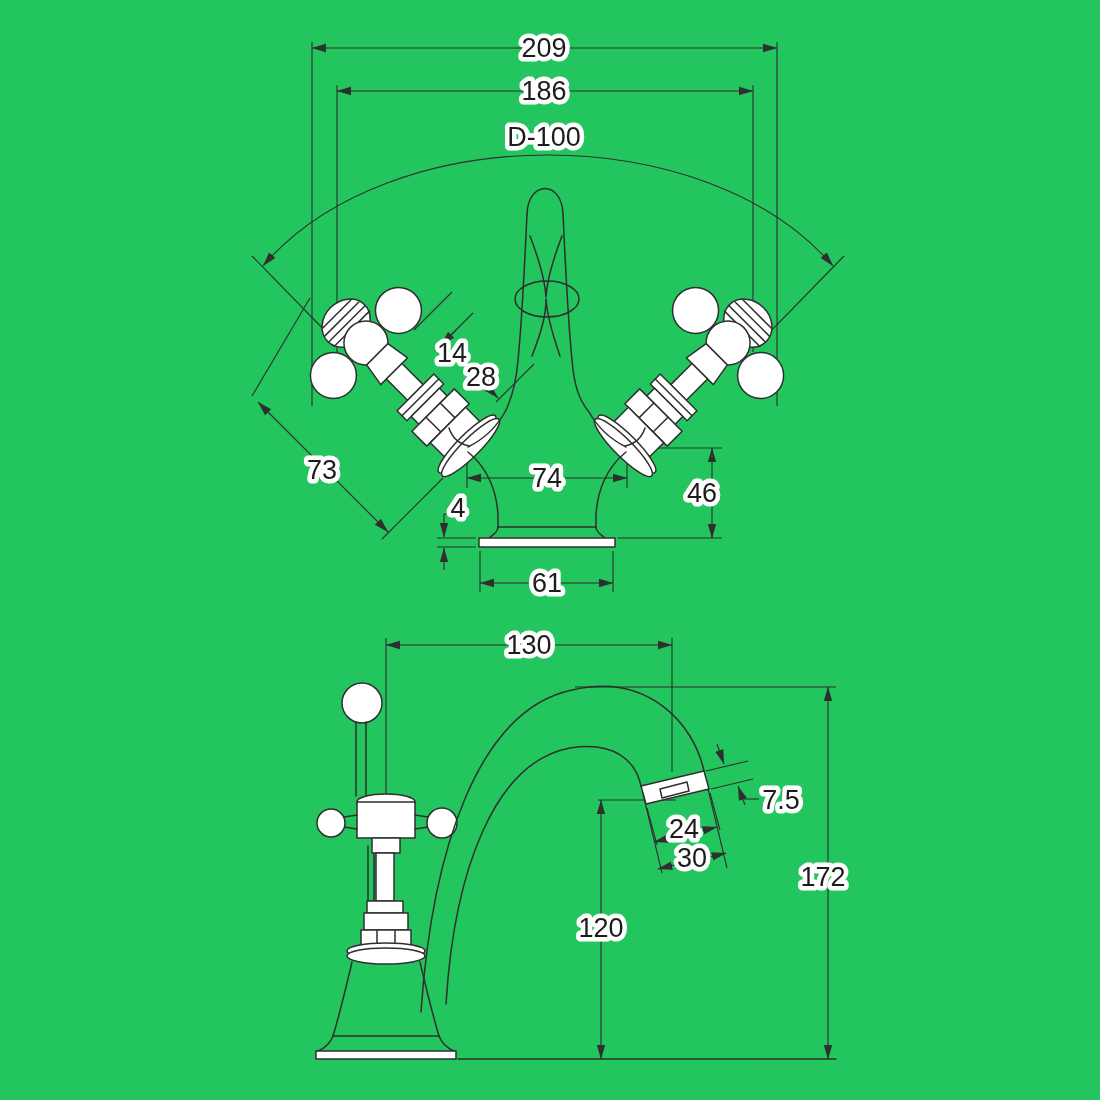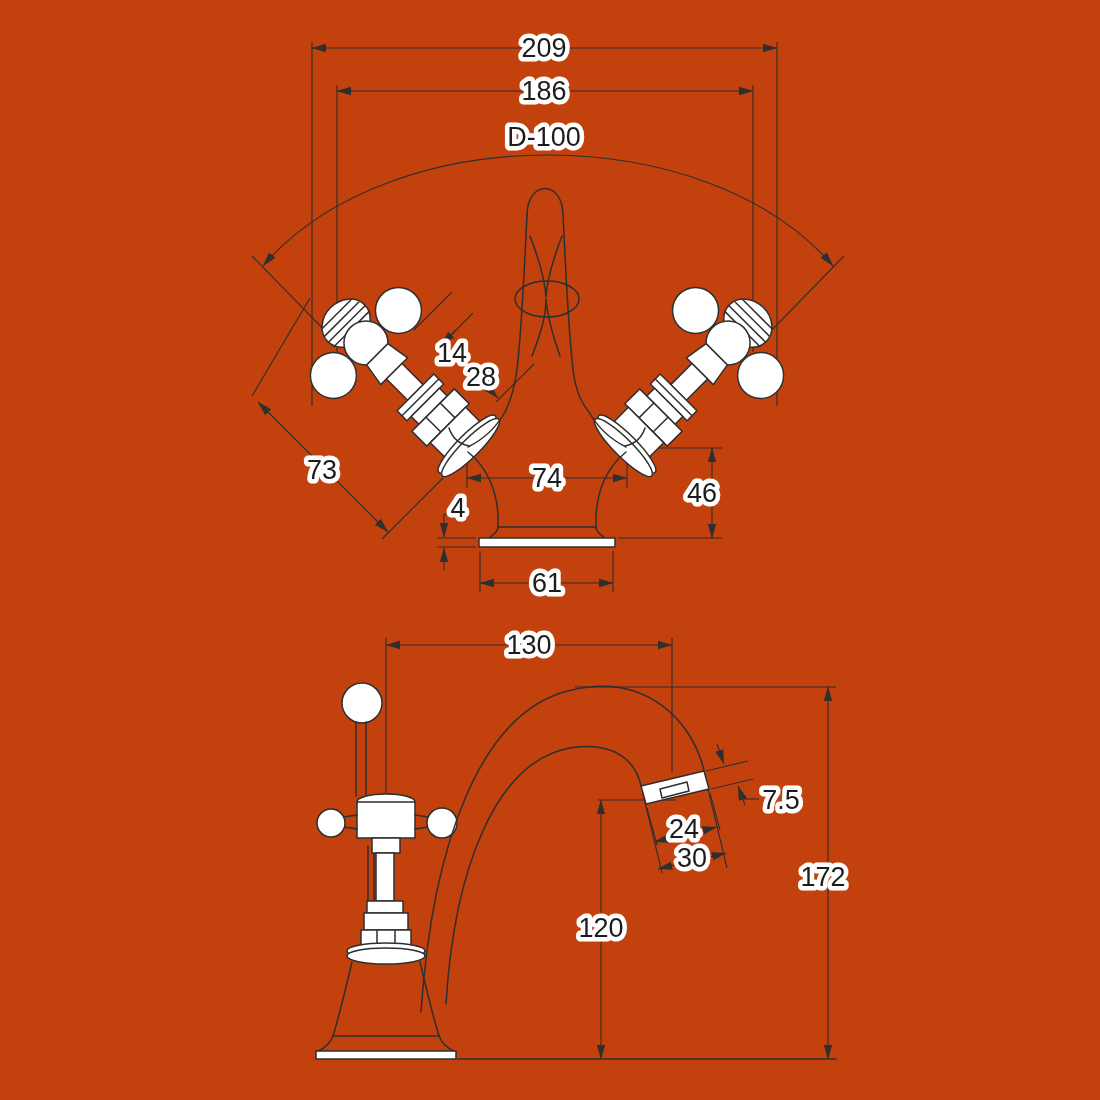--- a/index.html
+++ b/index.html
@@ -1,16 +1,16 @@
 <!DOCTYPE html>
 <html><head>
 <meta charset="utf-8">
 <style>
   html,body{margin:0;padding:0;background:#ffffff;}
-  .page{width:1100px;height:1100px;background:#c2410c;position:relative;overflow:hidden;}
+  .page{width:1100px;height:1100px;background:#22c55e;position:relative;overflow:hidden;}
   svg{display:block;}
   .part{fill:none;stroke:#2f2f2f;stroke-width:1.5;stroke-linecap:round;stroke-linejoin:round;}
   .partf{fill:#ffffff;stroke:#2f2f2f;stroke-width:1.5;stroke-linejoin:round;}
   .dl{fill:none;stroke:#2f2f2f;stroke-width:1.1;stroke-linecap:butt;}
   .dim{font-family:"Liberation Sans",sans-serif;font-size:27px;fill:#1c1c1c;
        paint-order:stroke;stroke:#ffffff;stroke-width:9px;stroke-linejoin:round;
        text-anchor:middle;}
 </style>
 </head>
 <body>

